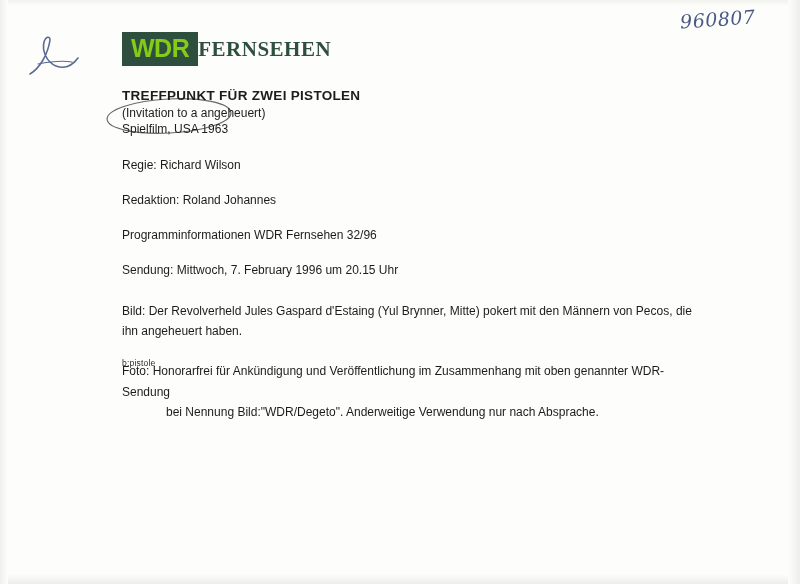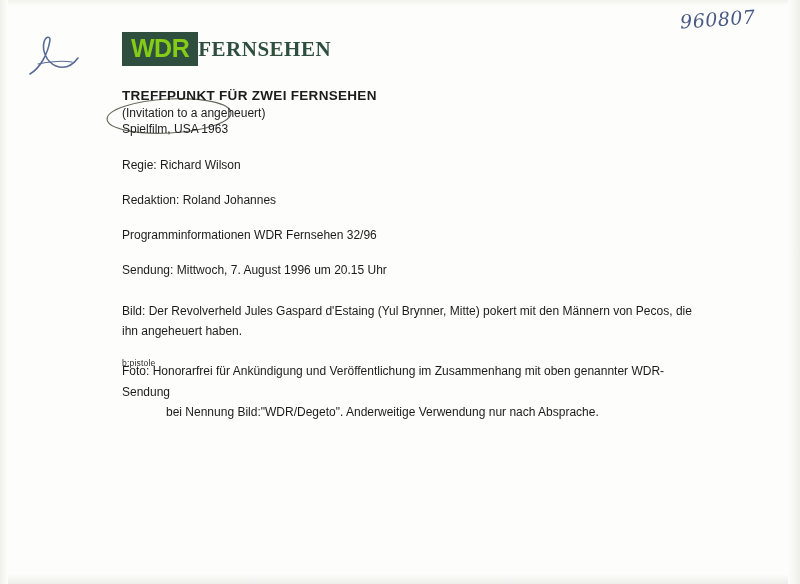--- a/index.html
+++ b/index.html
@@ -197,28 +197,28 @@
   <div class="logo-block">
     <span class="logo-mark">WDR</span>
     <span class="logo-word">FERNSEHEN</span>
   </div>
 
   <svg class="ellipse-annot" viewBox="0 0 130 40">
     <ellipse cx="65" cy="20" rx="62" ry="17" fill="none" stroke="#6a6a60" stroke-width="1.2" transform="rotate(-3 65 20)"></ellipse>
   </svg>
 
   <div class="doc-body">
-    <p class="title-main">TREFFPUNKT FÜR ZWEI FERNSEHEN</p>
+    <p class="title-main">TREFFPUNKT FÜR ZWEI PISTOLEN</p>
     <p class="title-sub">(Invitation to a angeheuert)</p>
     <p class="title-sub2">Spielfilm, USA 1963</p>
 
     <p class="field-line">Regie: Richard Wilson</p>
     <p class="field-line tight">Redaktion: Roland Johannes</p>
     <p class="field-line tight">Programminformationen WDR Fernsehen 32/96</p>
-    <p class="field-line tight">Sendung: Mittwoch, 7. August 1996 um 20.15 Uhr</p>
+    <p class="field-line tight">Sendung: Mittwoch, 7. February 1996 um 20.15 Uhr</p>
 
     <p class="para">Bild: Der Revolverheld Jules Gaspard d'Estaing (Yul Brynner, Mitte) pokert mit den Männern von Pecos, die ihn angeheuert haben.</p>
 
     <div class="para-foto">
       <span>Foto: Honorarfrei für Ankündigung und Veröffentlichung im Zusammenhang mit oben genannter WDR-Sendung</span>
       <span class="indent">bei Nennung Bild:"WDR/Degeto". Anderweitige Verwendung nur nach Absprache.</span>
     </div>
 
   </div>
 

